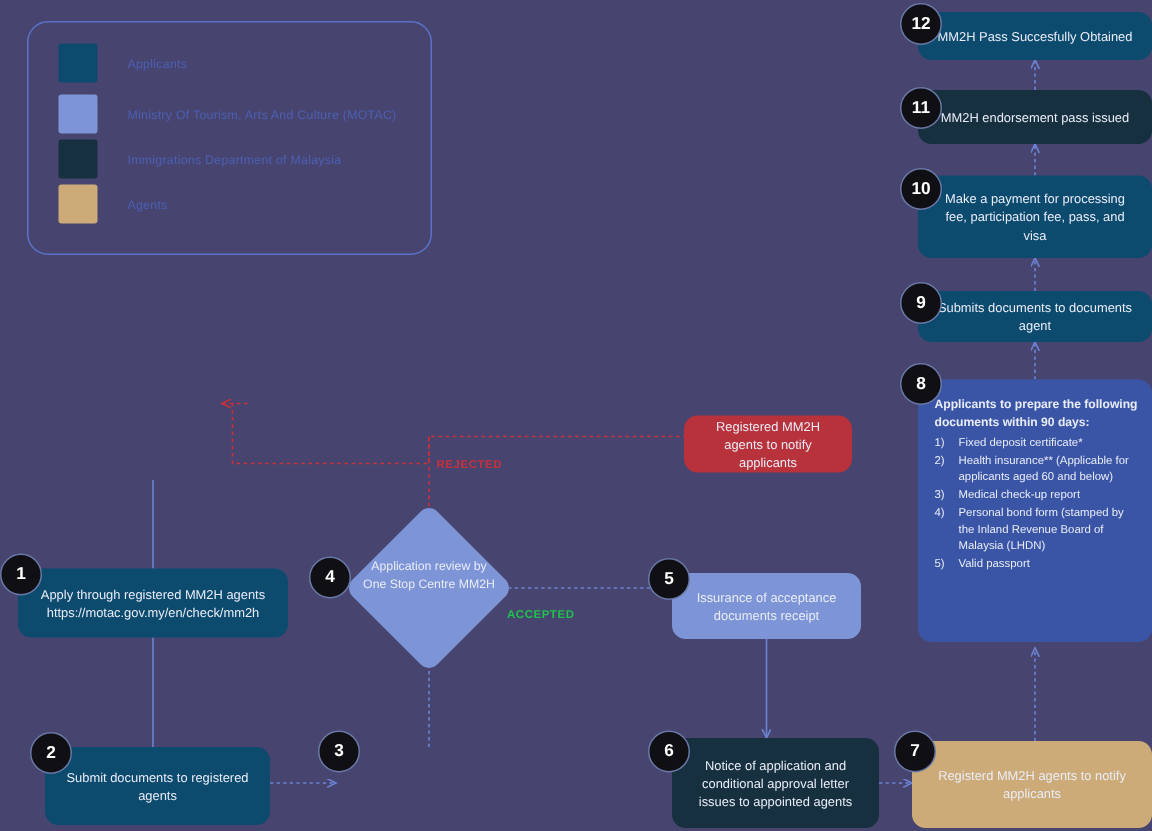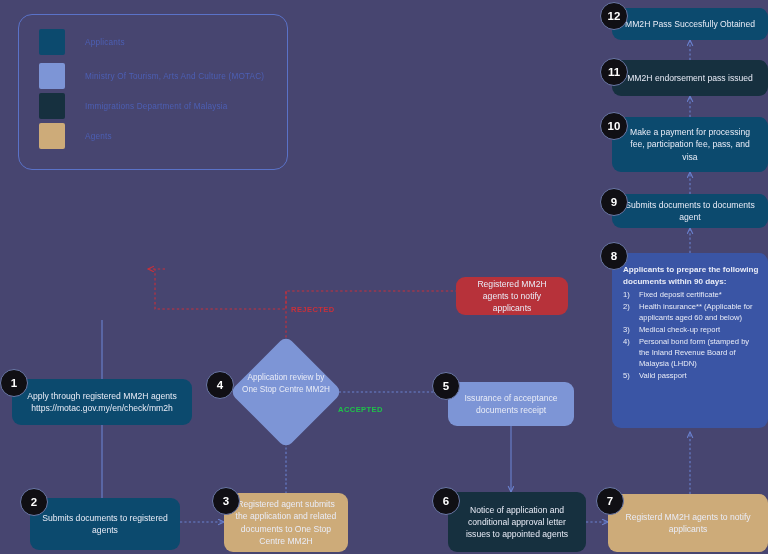--- a/index.html
+++ b/index.html
@@ -238,27 +238,24 @@
     </div>
   </div>
 
 
   <div class="node c-applicant" style="left:12px; top:379px; width:180px; height:46px;">
     <span>Apply through registered MM2H agents https://motac.gov.my/en/check/mm2h</span>
   </div>
   <div class="badge" style="left:0px; top:369px;">1</div>
 
   <div class="node c-applicant" style="left:30px; top:498px; width:150px; height:52px;">
-    <span>Submits documents to registered agents</span>
+    <span>Submit documents to registered agents</span>
   </div>
   <div class="badge" style="left:20px; top:488px;">2</div>
 
-  <div class="node c-agent" style="left:224px; top:493px; width:124px; height:59px;">
-    <span>Registered agent submits the application and related documents to One Stop Centre MM2H</span>
-  </div>
   <div class="badge" style="left:212px; top:487px;">3</div>
 
   <div class="diamond"></div>
   <div class="diamond-label">Application review by One Stop Centre MM2H</div>
   <div class="badge" style="left:206px; top:371px;">4</div>
 
   <div class="branch-label lbl-rejected" style="left:291px; top:305px;">REJECTED</div>
   <div class="branch-label lbl-accepted" style="left:338px; top:405px;">ACCEPTED</div>
 
   <div class="node c-reject" style="left:456px; top:277px; width:112px; height:38px;">

